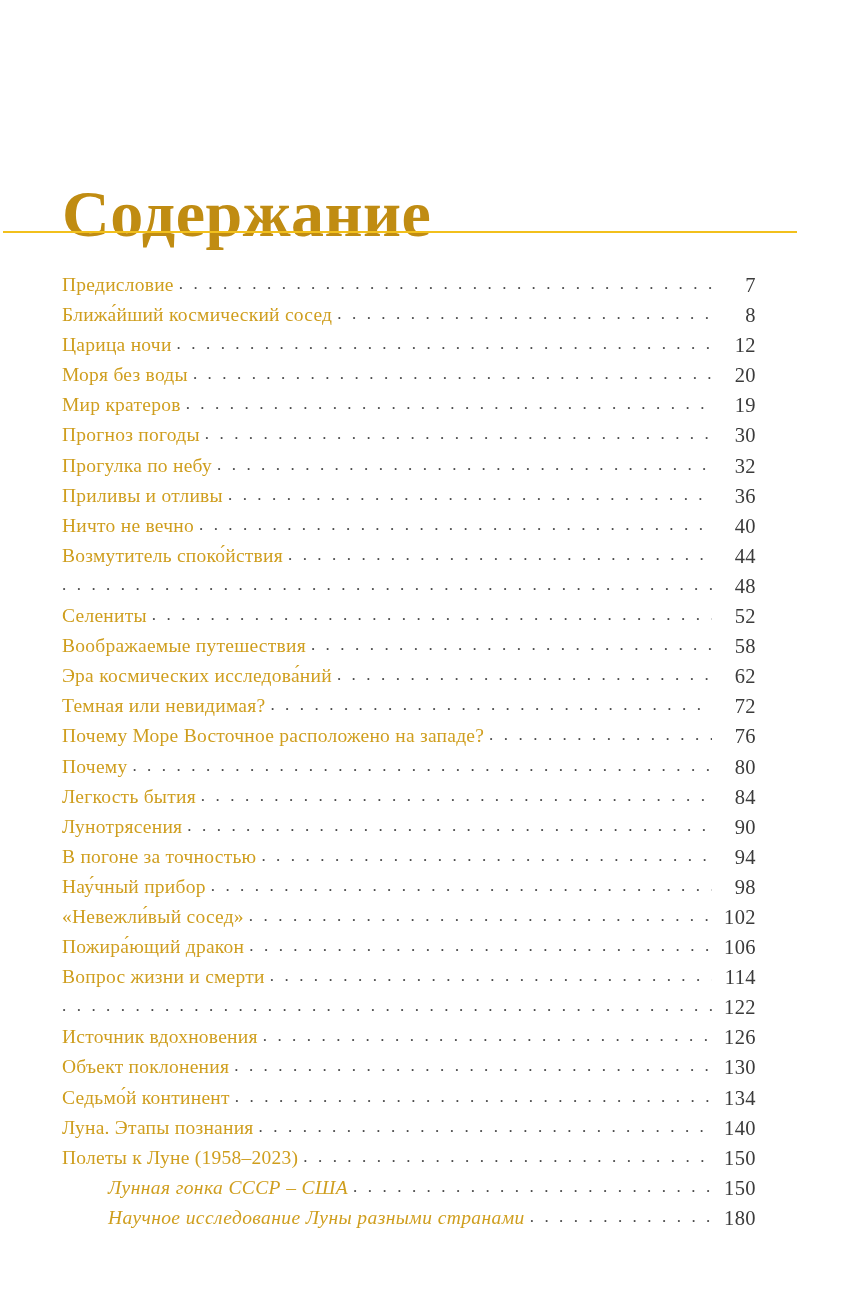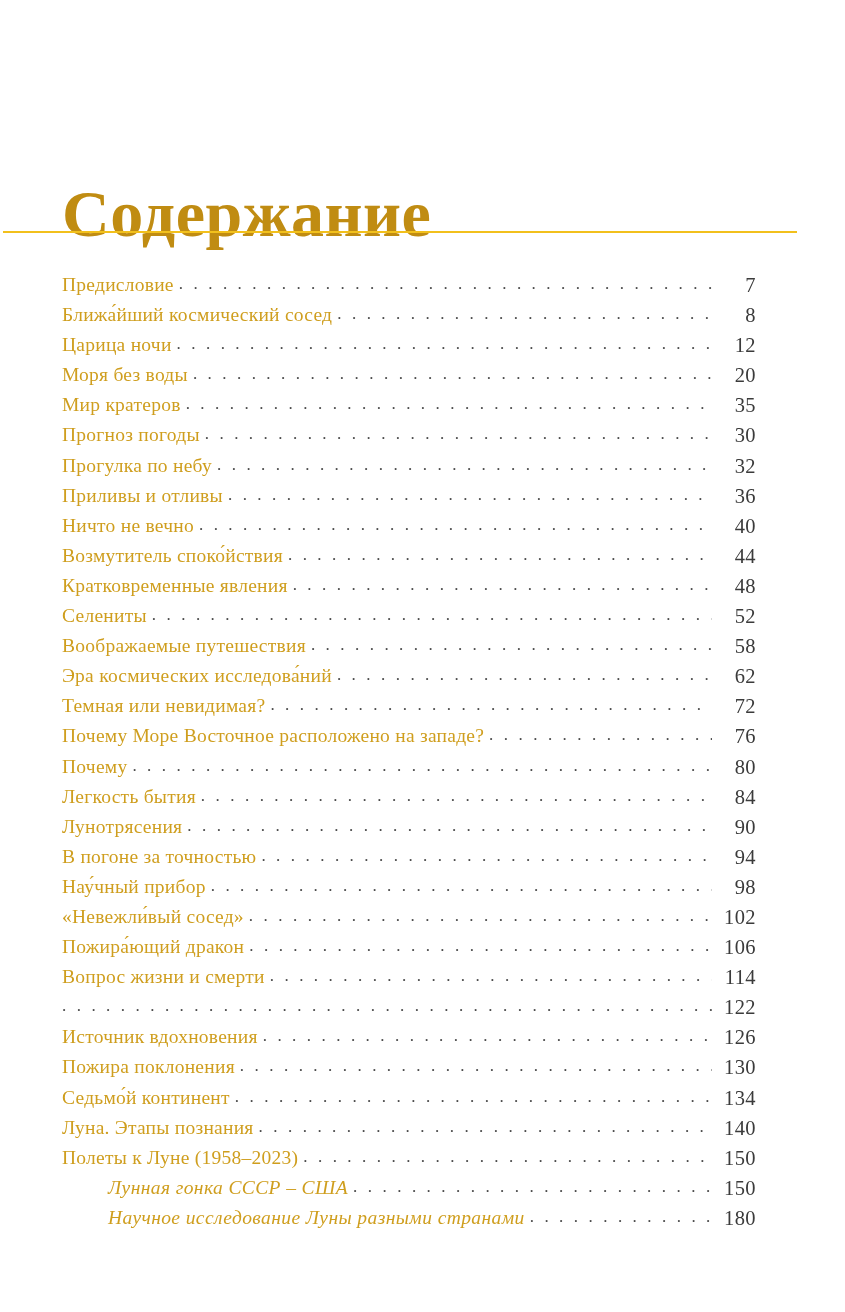--- a/index.html
+++ b/index.html
@@ -123,21 +123,21 @@
         <span class="entry-page">12</span>
       </div>
       <div class="toc-entry">
         <span class="entry-label">Моря без воды</span>
         <span class="leader">. . . . . . . . . . . . . . . . . . . . . . . . . . . . . . . . . . . . . . . . . . . . . . . . . . . . . . . . . . . . . . . . . . . . . . . . . . . . . . . . . . . . . . . . . . . . . . . . . . . . . . . . . . . . . . . . . . . . . . . . . . . . . . . . . . . . . . . . . . . </span>
         <span class="entry-page">20</span>
       </div>
       <div class="toc-entry">
         <span class="entry-label">Мир кратеров</span>
         <span class="leader">. . . . . . . . . . . . . . . . . . . . . . . . . . . . . . . . . . . . . . . . . . . . . . . . . . . . . . . . . . . . . . . . . . . . . . . . . . . . . . . . . . . . . . . . . . . . . . . . . . . . . . . . . . . . . . . . . . . . . . . . . . . . . . . . . . . . . . . . . . . </span>
-        <span class="entry-page">35</span>
+        <span class="entry-page">19</span>
       </div>
       <div class="toc-entry">
         <span class="entry-label">Прогноз погоды</span>
         <span class="leader">. . . . . . . . . . . . . . . . . . . . . . . . . . . . . . . . . . . . . . . . . . . . . . . . . . . . . . . . . . . . . . . . . . . . . . . . . . . . . . . . . . . . . . . . . . . . . . . . . . . . . . . . . . . . . . . . . . . . . . . . . . . . . . . . . . . . . . . . . . . </span>
         <span class="entry-page">30</span>
       </div>
       <div class="toc-entry">
         <span class="entry-label">Прогулка по небу</span>
         <span class="leader">. . . . . . . . . . . . . . . . . . . . . . . . . . . . . . . . . . . . . . . . . . . . . . . . . . . . . . . . . . . . . . . . . . . . . . . . . . . . . . . . . . . . . . . . . . . . . . . . . . . . . . . . . . . . . . . . . . . . . . . . . . . . . . . . . . . . . . . . . . . </span>
         <span class="entry-page">32</span>
@@ -151,21 +151,20 @@
         <span class="entry-label">Ничто не вечно</span>
         <span class="leader">. . . . . . . . . . . . . . . . . . . . . . . . . . . . . . . . . . . . . . . . . . . . . . . . . . . . . . . . . . . . . . . . . . . . . . . . . . . . . . . . . . . . . . . . . . . . . . . . . . . . . . . . . . . . . . . . . . . . . . . . . . . . . . . . . . . . . . . . . . . </span>
         <span class="entry-page">40</span>
       </div>
       <div class="toc-entry">
         <span class="entry-label">Возмутитель споко́йствия</span>
         <span class="leader">. . . . . . . . . . . . . . . . . . . . . . . . . . . . . . . . . . . . . . . . . . . . . . . . . . . . . . . . . . . . . . . . . . . . . . . . . . . . . . . . . . . . . . . . . . . . . . . . . . . . . . . . . . . . . . . . . . . . . . . . . . . . . . . . . . . . . . . . . . . </span>
         <span class="entry-page">44</span>
       </div>
       <div class="toc-entry">
-        <span class="entry-label">Кратковременные явления</span>
         <span class="leader">. . . . . . . . . . . . . . . . . . . . . . . . . . . . . . . . . . . . . . . . . . . . . . . . . . . . . . . . . . . . . . . . . . . . . . . . . . . . . . . . . . . . . . . . . . . . . . . . . . . . . . . . . . . . . . . . . . . . . . . . . . . . . . . . . . . . . . . . . . . </span>
         <span class="entry-page">48</span>
       </div>
       <div class="toc-entry">
         <span class="entry-label">Селениты</span>
         <span class="leader">. . . . . . . . . . . . . . . . . . . . . . . . . . . . . . . . . . . . . . . . . . . . . . . . . . . . . . . . . . . . . . . . . . . . . . . . . . . . . . . . . . . . . . . . . . . . . . . . . . . . . . . . . . . . . . . . . . . . . . . . . . . . . . . . . . . . . . . . . . . </span>
         <span class="entry-page">52</span>
       </div>
       <div class="toc-entry">
         <span class="entry-label">Воображаемые путешествия</span>
@@ -230,21 +229,21 @@
       <div class="toc-entry">
         <span class="leader">. . . . . . . . . . . . . . . . . . . . . . . . . . . . . . . . . . . . . . . . . . . . . . . . . . . . . . . . . . . . . . . . . . . . . . . . . . . . . . . . . . . . . . . . . . . . . . . . . . . . . . . . . . . . . . . . . . . . . . . . . . . . . . . . . . . . . . . . . . . </span>
         <span class="entry-page">122</span>
       </div>
       <div class="toc-entry">
         <span class="entry-label">Источник вдохновения</span>
         <span class="leader">. . . . . . . . . . . . . . . . . . . . . . . . . . . . . . . . . . . . . . . . . . . . . . . . . . . . . . . . . . . . . . . . . . . . . . . . . . . . . . . . . . . . . . . . . . . . . . . . . . . . . . . . . . . . . . . . . . . . . . . . . . . . . . . . . . . . . . . . . . . </span>
         <span class="entry-page">126</span>
       </div>
       <div class="toc-entry">
-        <span class="entry-label">Пожира поклонения</span>
+        <span class="entry-label">Объект поклонения</span>
         <span class="leader">. . . . . . . . . . . . . . . . . . . . . . . . . . . . . . . . . . . . . . . . . . . . . . . . . . . . . . . . . . . . . . . . . . . . . . . . . . . . . . . . . . . . . . . . . . . . . . . . . . . . . . . . . . . . . . . . . . . . . . . . . . . . . . . . . . . . . . . . . . . </span>
         <span class="entry-page">130</span>
       </div>
       <div class="toc-entry">
         <span class="entry-label">Седьмо́й континент</span>
         <span class="leader">. . . . . . . . . . . . . . . . . . . . . . . . . . . . . . . . . . . . . . . . . . . . . . . . . . . . . . . . . . . . . . . . . . . . . . . . . . . . . . . . . . . . . . . . . . . . . . . . . . . . . . . . . . . . . . . . . . . . . . . . . . . . . . . . . . . . . . . . . . . </span>
         <span class="entry-page">134</span>
       </div>
       <div class="toc-entry">
         <span class="entry-label">Луна. Этапы познания</span>

